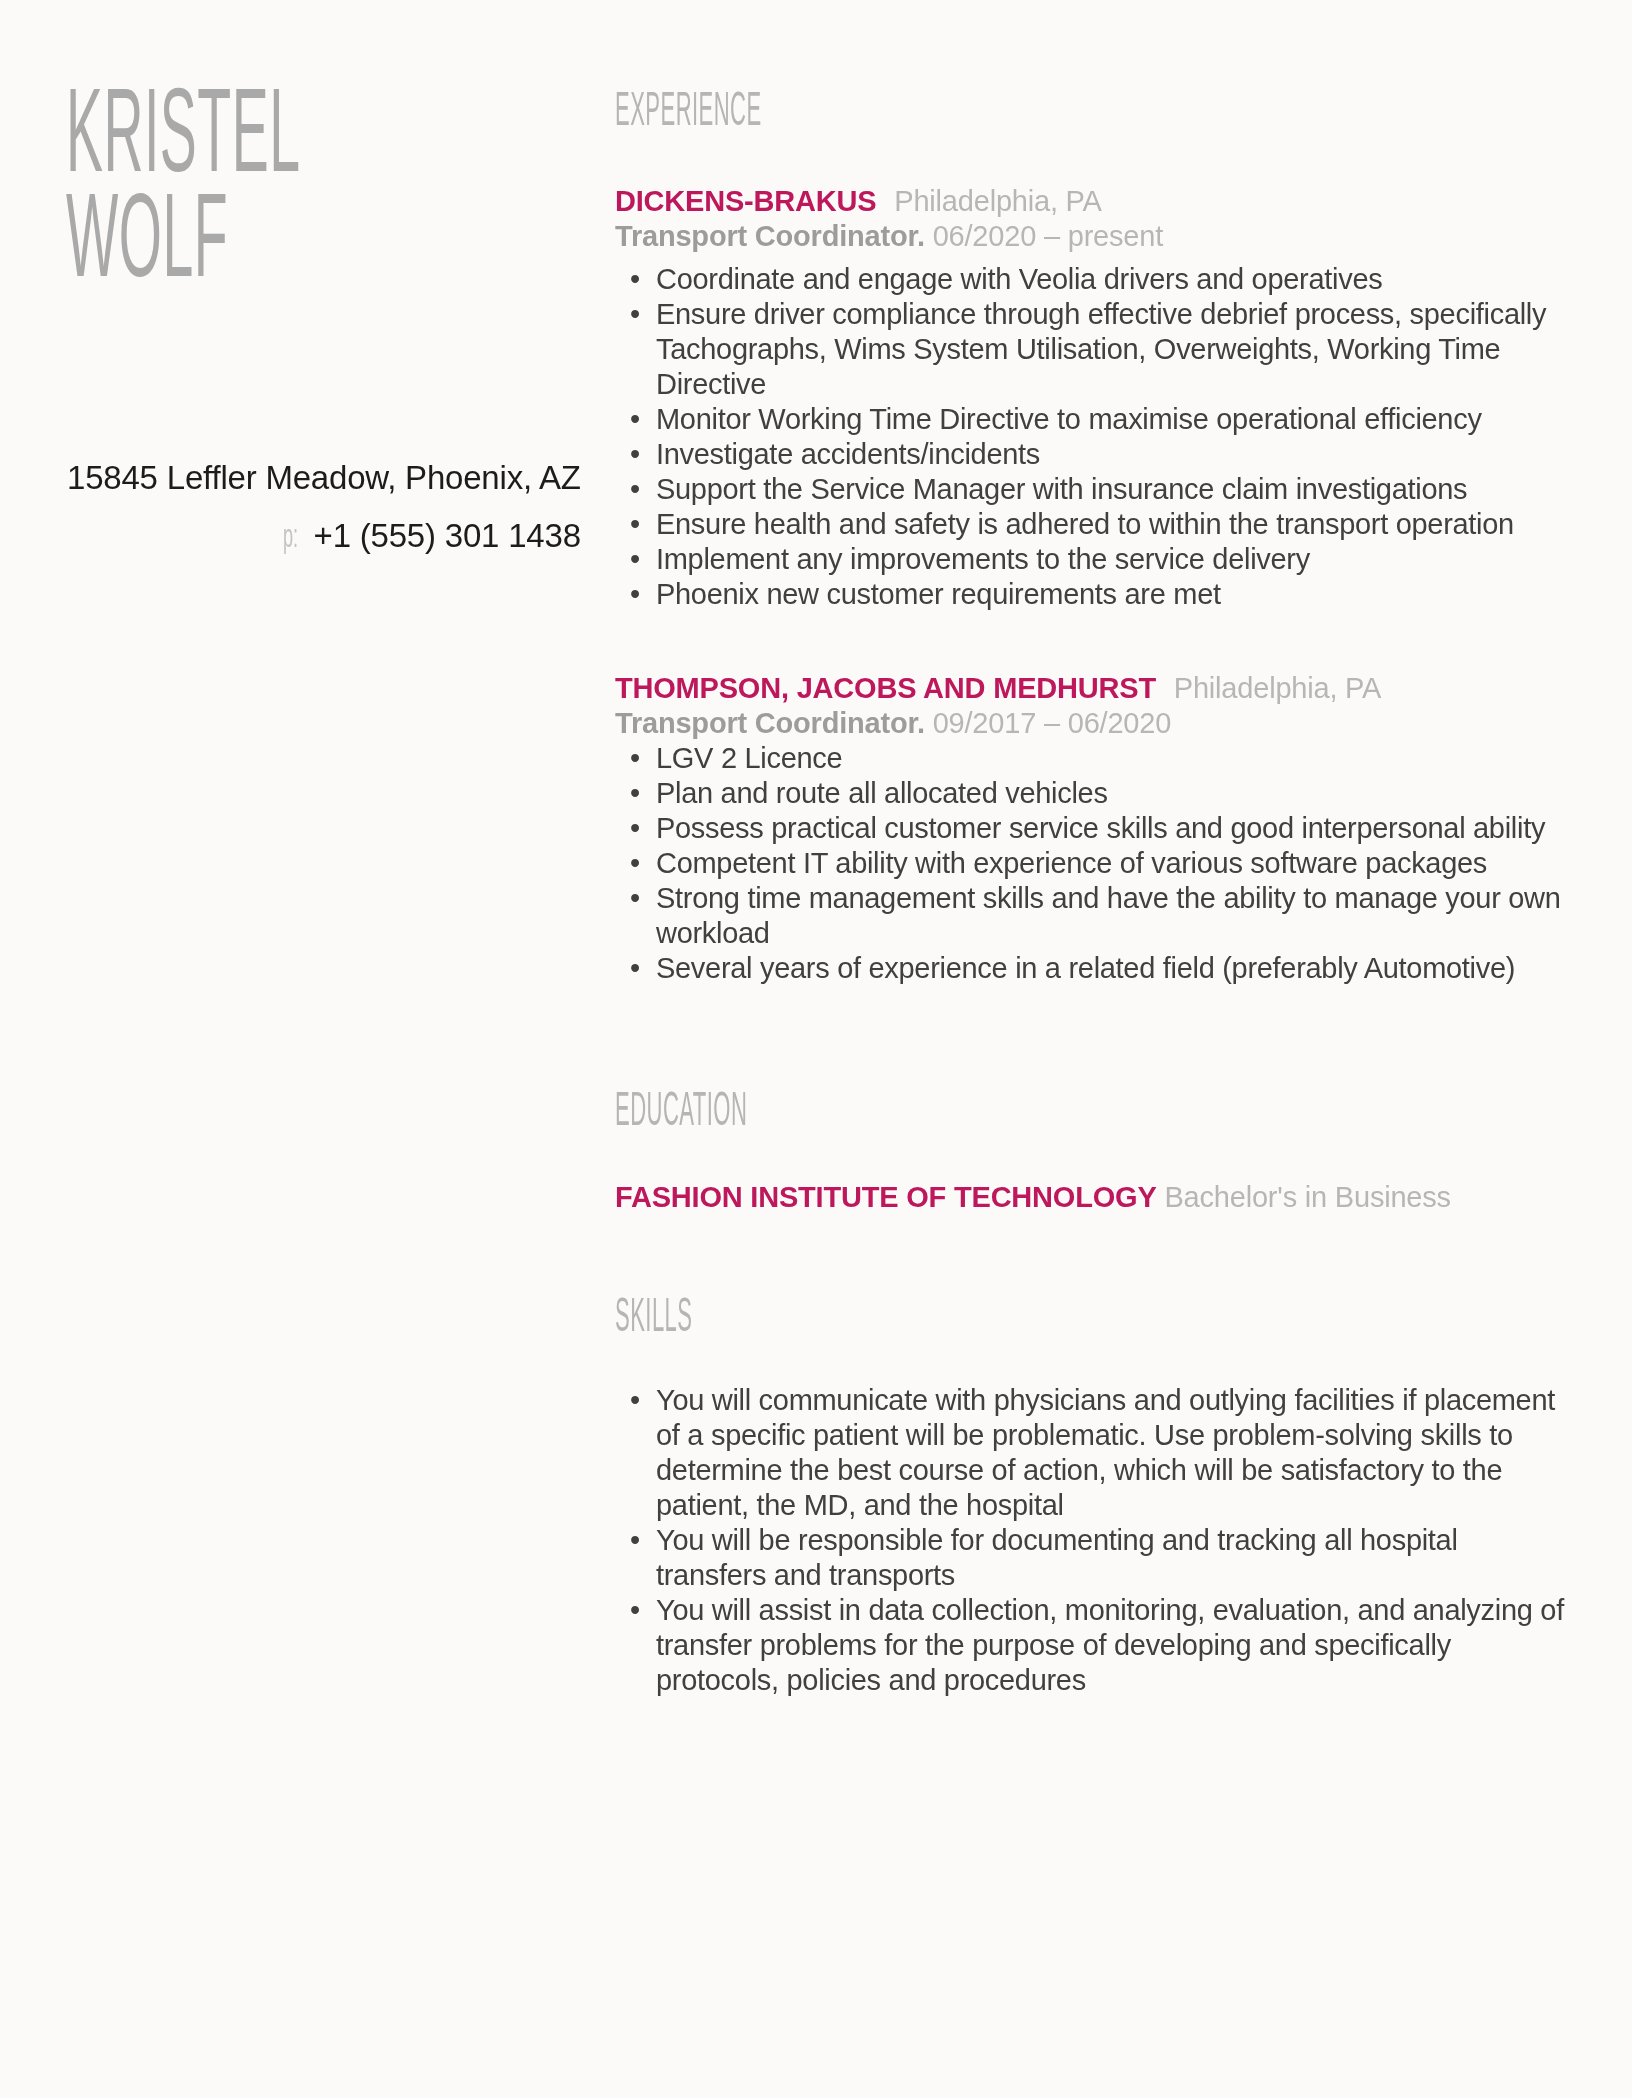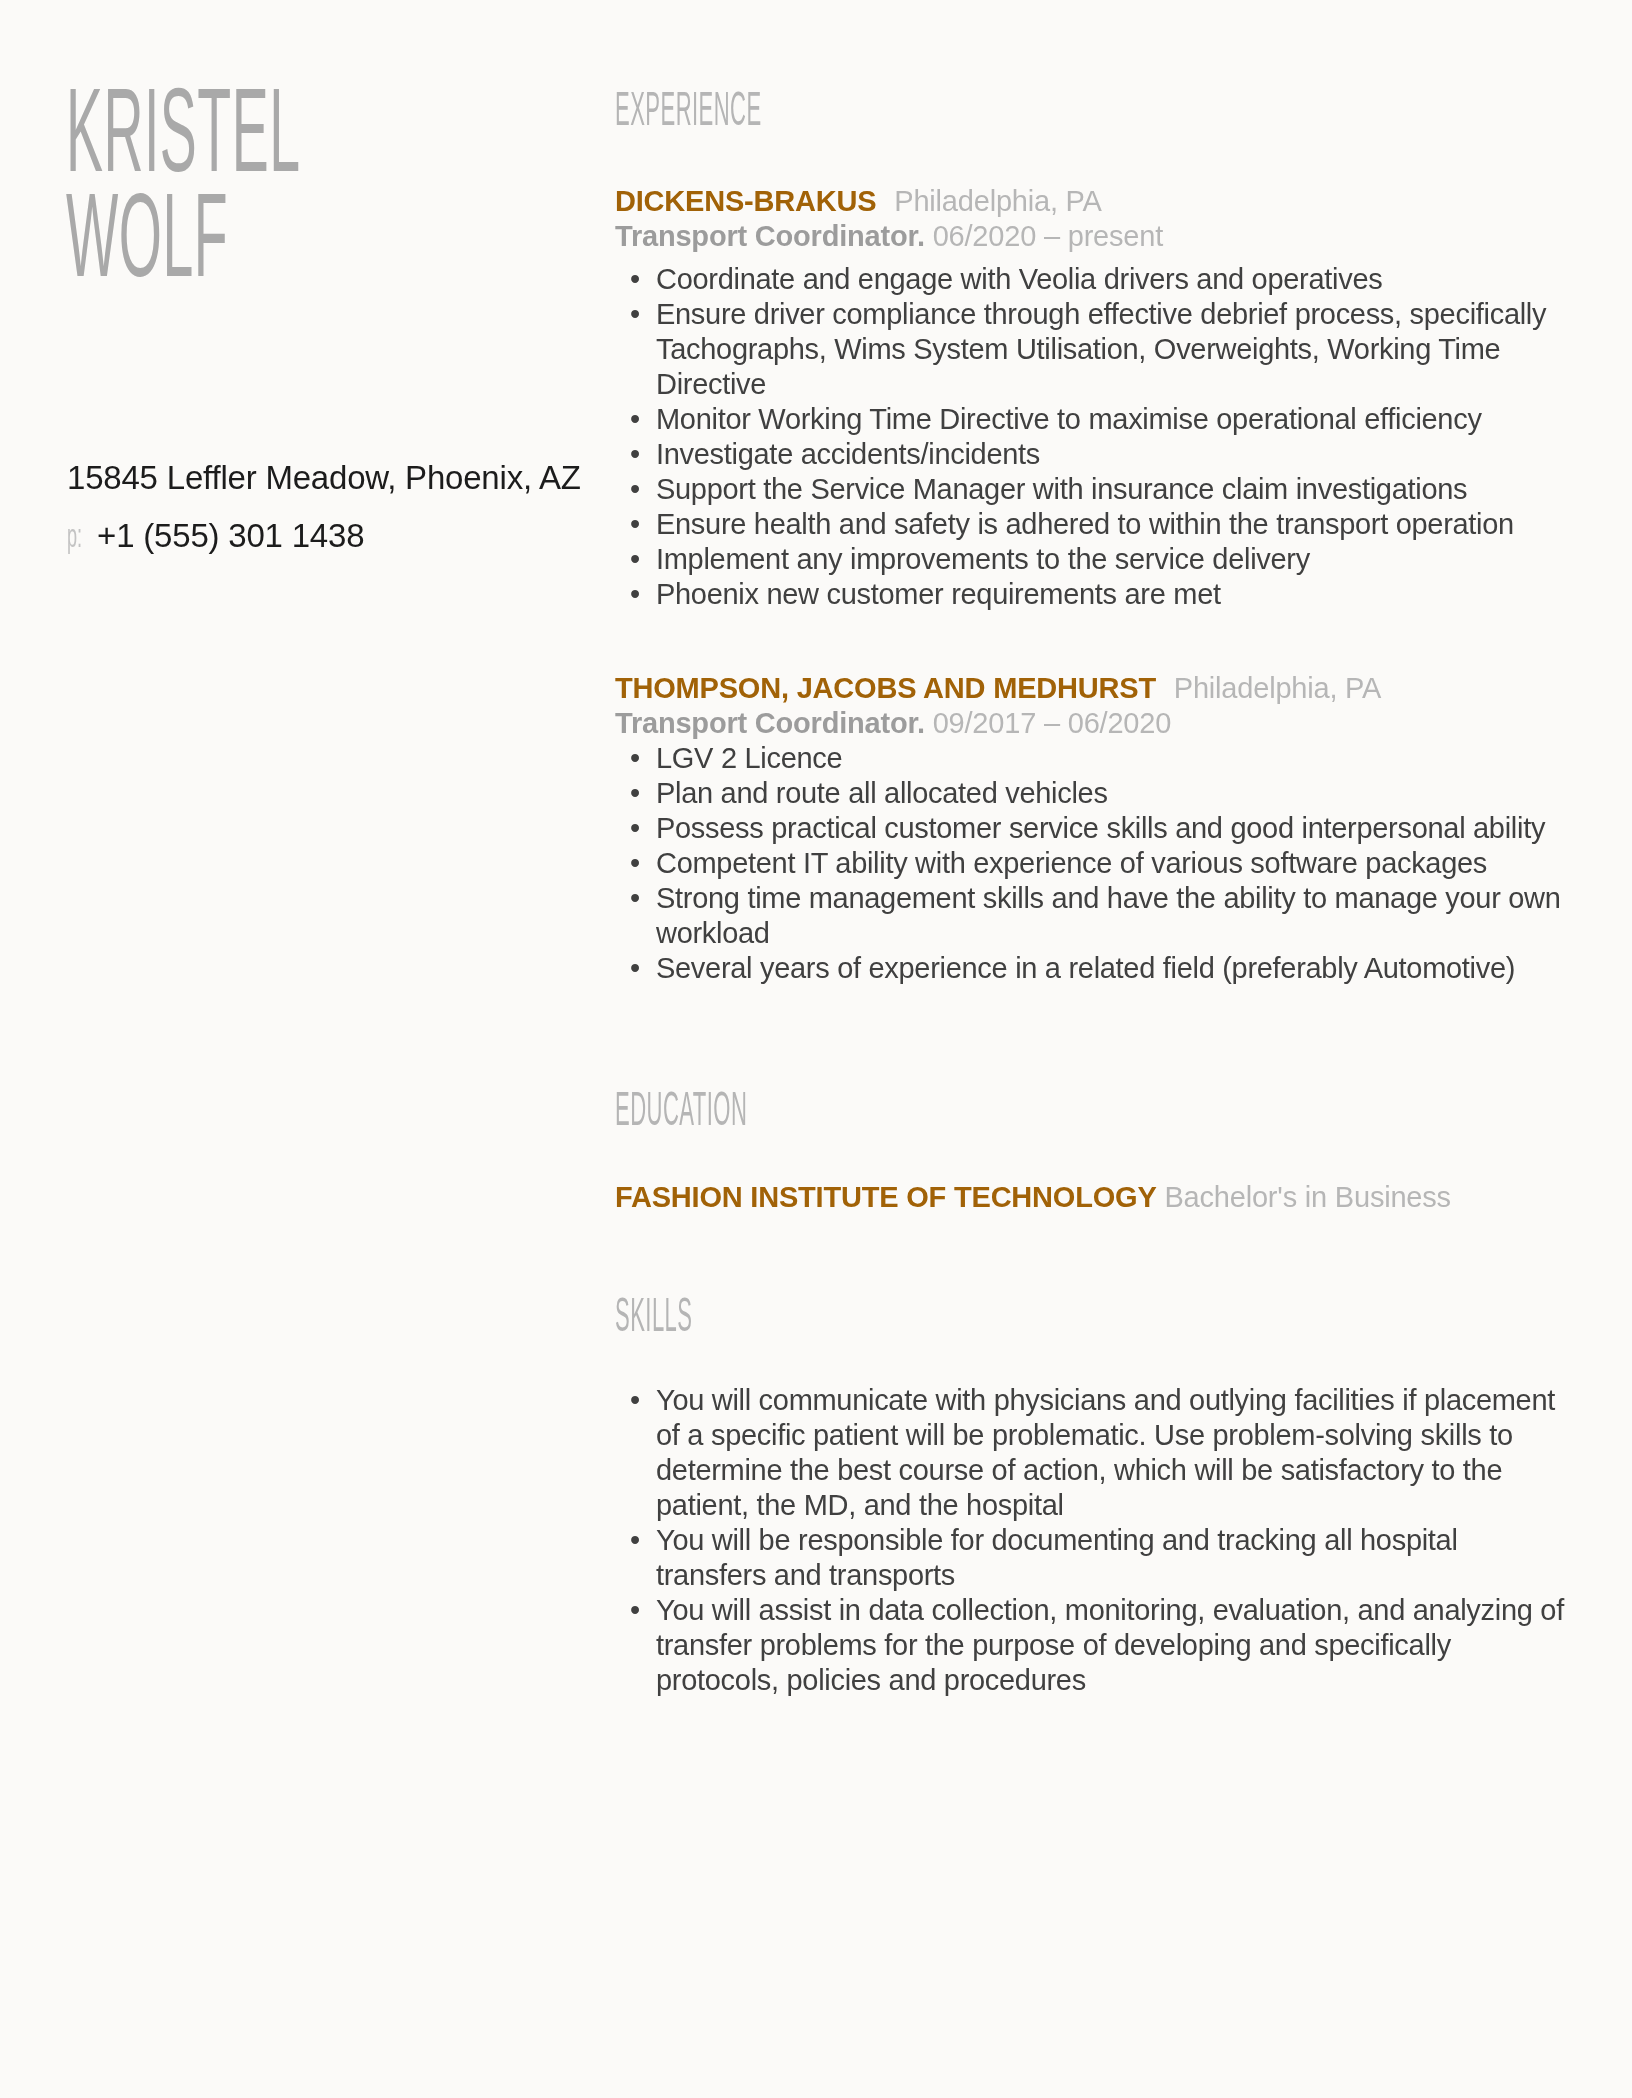--- a/index.html
+++ b/index.html
@@ -32,21 +32,21 @@
   }
   .contact-block {
     position: absolute;
     left: 67px;
     top: 458px;
     color: #1c1c1c;
     font-size: 33px;
     letter-spacing: -0.2px;
   }
   .contact-address { line-height: 40px; }
-  .contact-phone { line-height: 40px; margin-top: 18px; }
+  .contact-phone { line-height: 40px; margin-top: 18px; text-align: right; }
   .phone-label {
     display: inline-block;
     color: #c3c3c3;
     transform: scaleX(0.55);
     transform-origin: center left;
     margin-right: -6px;
   }
 
   
   .section-title {
@@ -63,21 +63,21 @@
   }
   #title-experience { top: 84px; }
   #title-education  { top: 1084px; }
   #title-skills     { top: 1290px; }
 
   .job-header { position: absolute; left: 615px; width: 1000px; font-size: 29px; line-height: 35px; letter-spacing: -0.2px; }
   #job1-header { top: 184px; }
   #job2-header { top: 671px; }
   #education-line { position: absolute; left: 615px; top: 1180px; width: 1000px; font-size: 29px; line-height: 35px; letter-spacing: -0.2px; }
 
-  .org-name   { font-weight: 700; color: #a16207; }
+  .org-name   { font-weight: 700; color: #be185d; }
   .org-loc    { font-weight: 400; color: #b6b6b6; margin-left: 10px; }
   .role-name  { font-weight: 700; color: #9c9c9c; }
   .role-dates { font-weight: 400; color: #b6b6b6; }
   .degree     { font-weight: 400; color: #b6b6b6; }
 
   ul.bullets {
     position: absolute;
     left: 615px;
     width: 952px;
     list-style: none;

